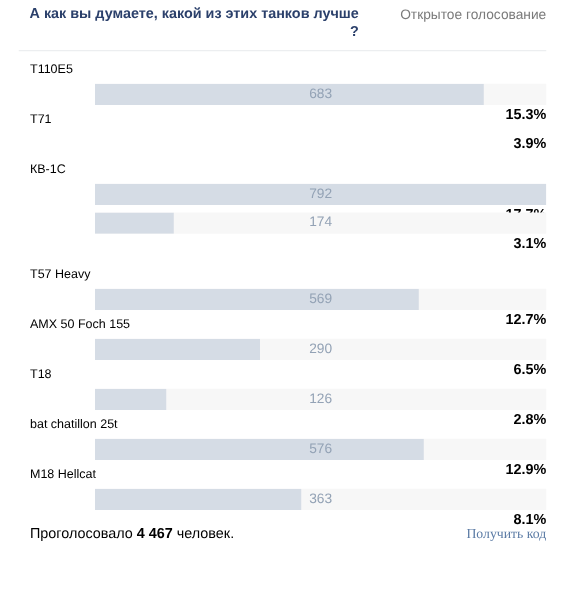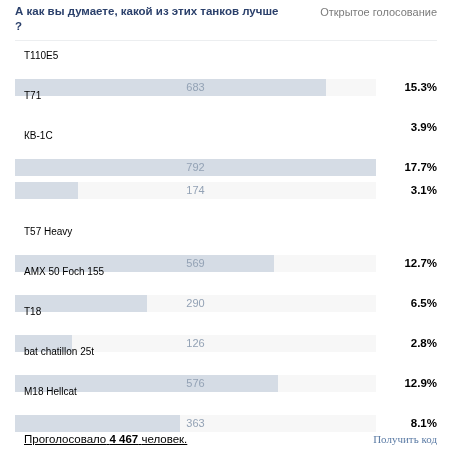--- a/index.html
+++ b/index.html
@@ -23,20 +23,21 @@
   }
   
   .poll-head {
     display: flex;
     align-items: flex-start;
     justify-content: space-between;
     padding-top: 4px;
     border-bottom: 1px solid #eceef0;
     padding-bottom: 6px;
     min-height: 30px;
+    text-align: right;
   }
   .poll-question {
     font-size: 11.5px;
     font-weight: bold;
     color: #2b406b;
     line-height: 15px;
     letter-spacing: 0px;
     max-width: 272px;
   }
   .poll-kind {
@@ -58,21 +59,22 @@
     font-size: 10px;
     color: #000000;
     line-height: 14px;
     padding-top: 3px;
     padding-left: 9px;
     white-space: nowrap;
   }
   .answer-body {
     display: flex;
     align-items: flex-end;
-    margin-top: 16px;
+    margin-top: 4px;
+    flex-direction: column;
   }
   .bar-track {
     position: relative;
     width: 361px;
     height: 17px;
     background: #f7f7f7;
     overflow: hidden;
     flex: none;
   }
   .bar-fill {
@@ -108,21 +110,20 @@
     display: flex;
     align-items: baseline;
     justify-content: space-between;
     padding-top: 11px;
   }
   .poll-total {
     font-size: 11.5px;
     color: #000000;
     padding-left: 9px;
     white-space: nowrap;
-    text-decoration: underline;
   }
   .poll-total b {
     font-weight: bold;
   }
   .poll-getcode {
     font-size: 11px;
     color: #5b7ba5;
     text-decoration: none;
     cursor: pointer;
     white-space: nowrap;

